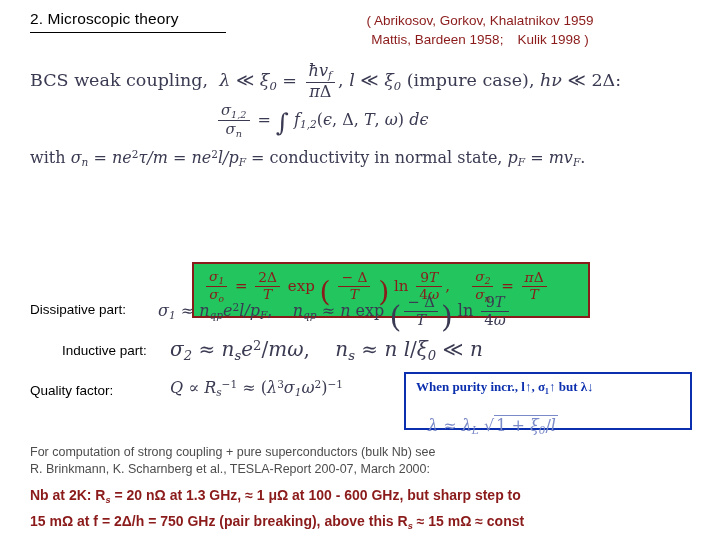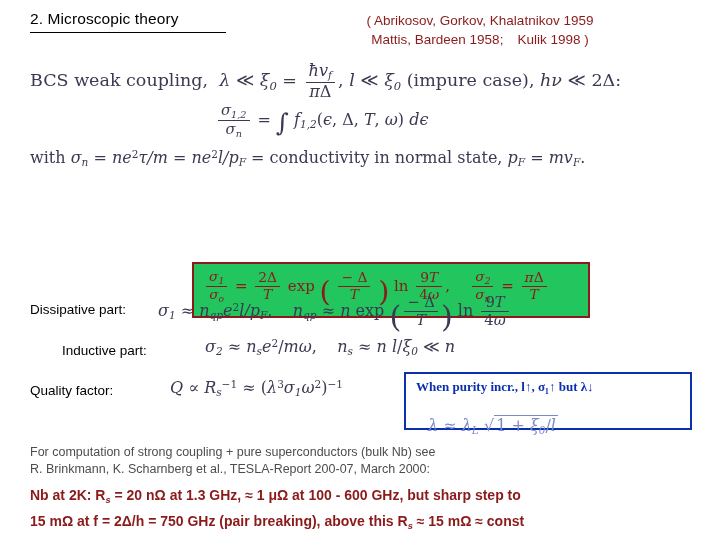--- a/index.html
+++ b/index.html
@@ -120,21 +120,21 @@
     position: absolute;
     font-family: "Liberation Sans", sans-serif;
     font-size: 13.5px;
     color: #000000;
   }
   #lab-diss { left: 30px; top: 302px; }
   #lab-ind  { left: 30px; top: 343px; margin-left: 32px; }
   #lab-qual { left: 30px; top: 383px; }
 
   #math-diss { left: 158px; top: 294px; font-size: 16px; }
-  #math-ind  { left: 170px; top: 337px; font-size: 16px; margin-left: 35px; }
+  #math-ind  { left: 170px; top: 337px; font-size: 20px; }
   #math-qual { left: 170px; top: 378px; font-size: 16px; }
 
   
   .bluebox {
     position: absolute;
     left: 404px;
     top: 372px;
     width: 284px;
     height: 54px;
     border: 2px solid #0b2fae;

